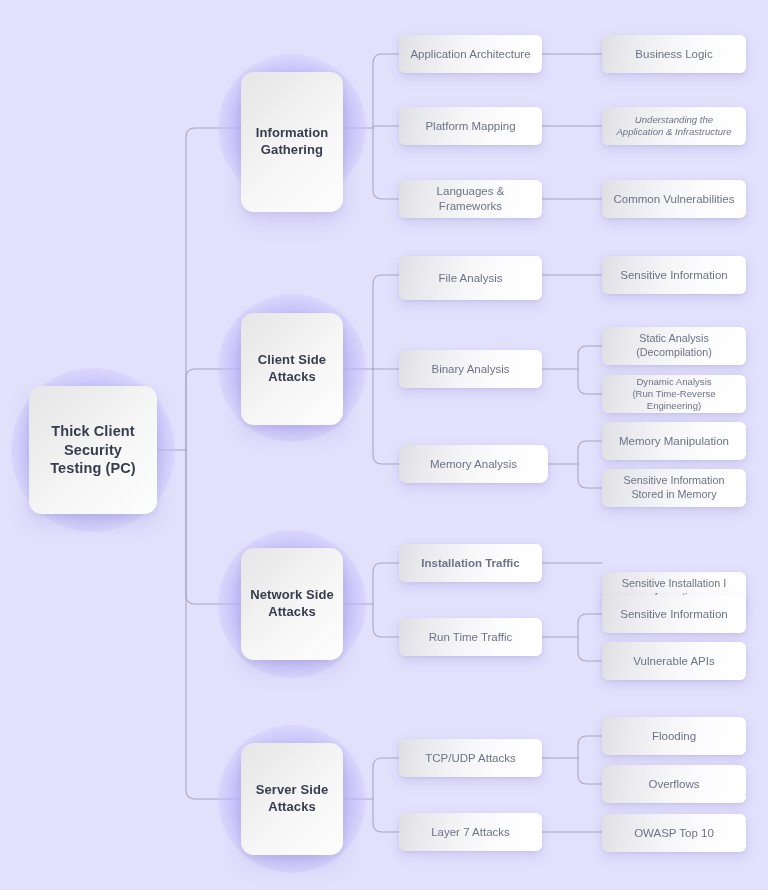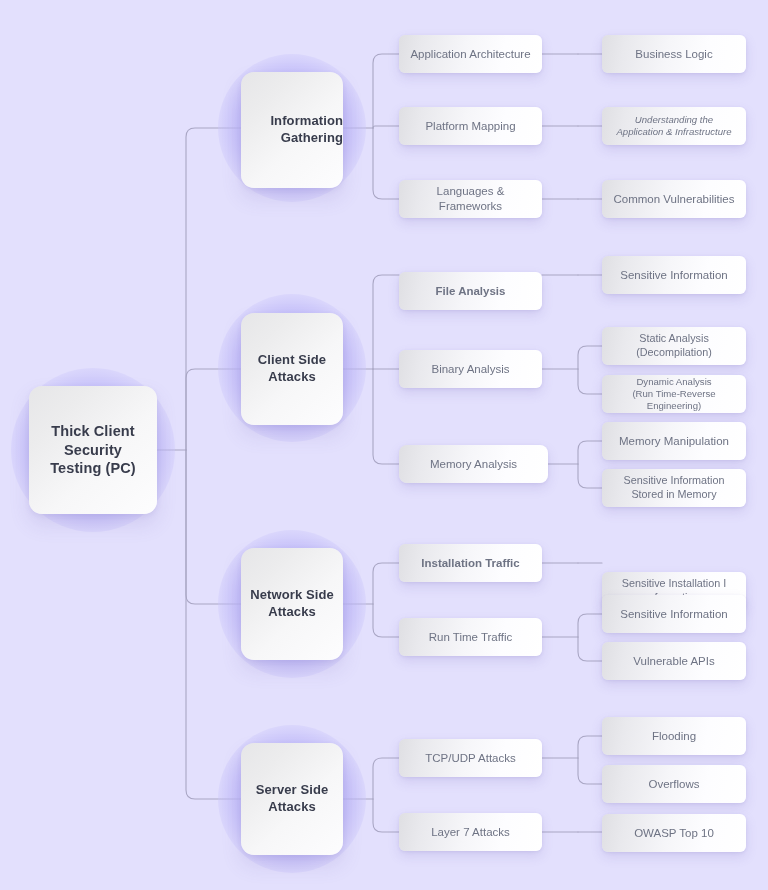--- a/index.html
+++ b/index.html
@@ -139,21 +139,21 @@
     </svg>
   <div id="nodes">
       <div class="glow" style="left: 11px; top: 368px; width: 164px; height: 164px;"></div>
       <div class="glow" style="left: 218px; top: 54px; width: 148px; height: 148px;"></div>
       <div class="glow" style="left: 218px; top: 294px; width: 148px; height: 148px;"></div>
       <div class="glow" style="left: 218px; top: 530px; width: 148px; height: 148px;"></div>
       <div class="glow" style="left: 218px; top: 725px; width: 148px; height: 148px;"></div>
       <div class="node big root" style="left: 29px; top: 386px; width: 128px; height: 128px;">
         <span class="ntext">Thick Client<br>Security<br>Testing (PC)</span>
       </div>
-      <div class="node big lvl2" style="left: 241px; top: 72px; width: 102px; height: 116px; text-align: right;">
+      <div class="node big lvl2" style="left: 241px; top: 72px; width: 102px; height: 140px;">
         <span class="ntext">Information<br>Gathering</span>
       </div>
       <div class="node chip" style="left: 399px; top: 35px; width: 143px; height: 38px;">
         <span class="ntext">Application Architecture</span>
       </div>
       <div class="node chip" style="left: 602px; top: 35px; width: 144px; height: 38px;">
         <span class="ntext">Business Logic</span>
       </div>
       <div class="node chip" style="left: 399px; top: 107px; width: 143px; height: 38px;">
         <span class="ntext">Platform Mapping</span>
@@ -163,21 +163,21 @@
       </div>
       <div class="node chip" style="left: 399px; top: 180px; width: 143px; height: 38px;">
         <span class="ntext">Languages &amp; Frameworks</span>
       </div>
       <div class="node chip" style="left: 602px; top: 180px; width: 144px; height: 38px;">
         <span class="ntext">Common Vulnerabilities</span>
       </div>
       <div class="node big lvl2" style="left: 241px; top: 313px; width: 102px; height: 112px;">
         <span class="ntext">Client Side<br>Attacks</span>
       </div>
-      <div class="node chip" style="left: 399px; top: 272px; width: 143px; height: 38px; font-weight: bold;">
+      <div class="node chip" style="left: 399px; top: 256px; width: 143px; height: 44px;">
         <span class="ntext">File Analysis</span>
       </div>
       <div class="node chip" style="left: 602px; top: 256px; width: 144px; height: 38px;">
         <span class="ntext">Sensitive Information</span>
       </div>
       <div class="node chip" style="left: 399px; top: 350px; width: 143px; height: 38px;">
         <span class="ntext">Binary Analysis</span>
       </div>
       <div class="node chip two-line" style="left: 602px; top: 327px; width: 144px; height: 38px;">
         <span class="ntext">Static Analysis<br>(Decompilation)</span>

